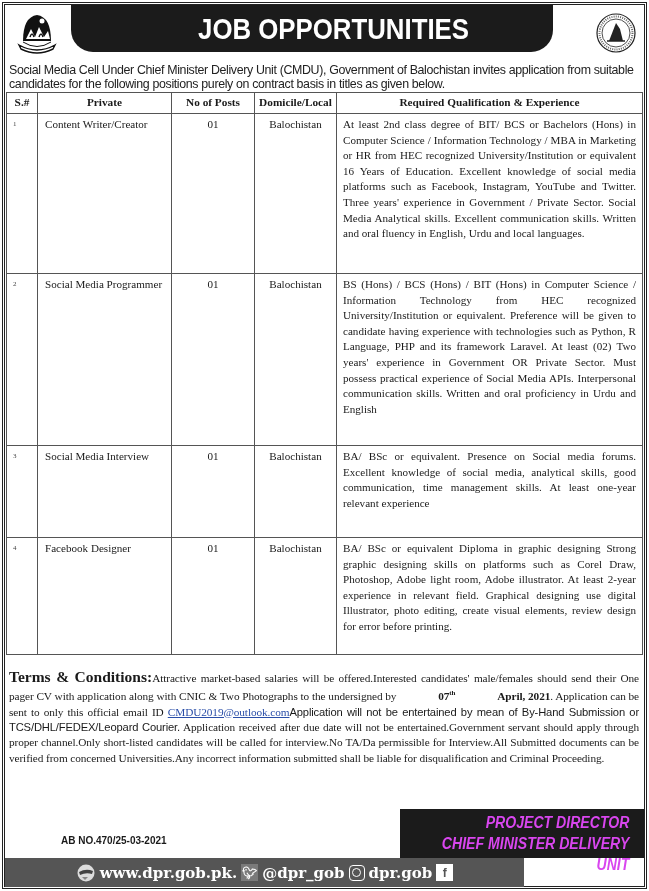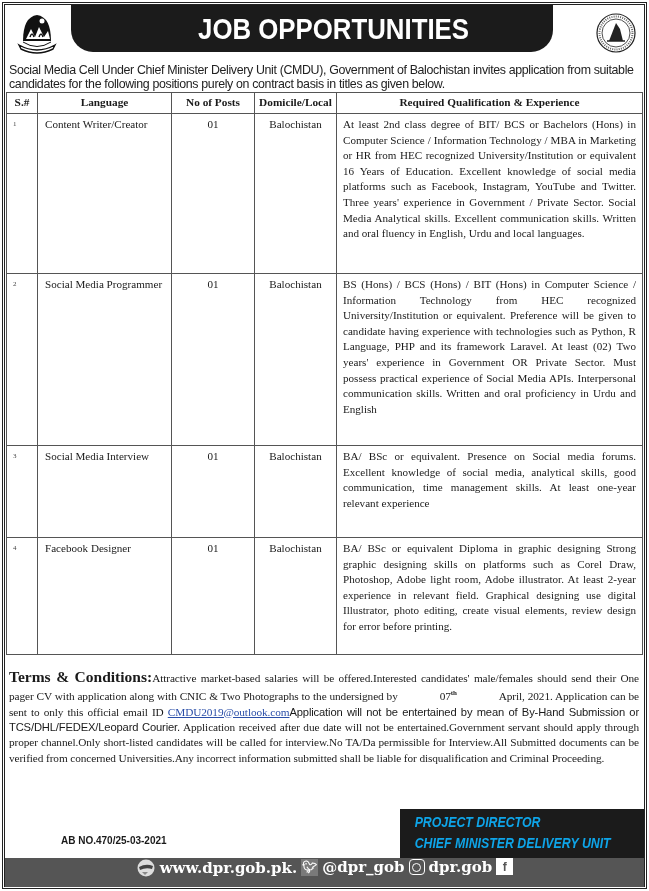--- a/index.html
+++ b/index.html
@@ -19,28 +19,28 @@
   table.jobs td.pos { width: 134px; padding: 3px 0 0 7px; }
   table.jobs td.num { width: 83px; text-align: center; padding-top: 3px; }
   table.jobs td.dom { width: 82px; text-align: center; padding-top: 3px; }
   table.jobs td.qual { padding: 3px 6px 0 6px; text-align: justify; }
   tr.r1 td { height: 160px; }
   tr.r2 td { height: 172px; }
   tr.r3 td { height: 92px; }
   tr.r4 td { height: 117px; }
   .terms { position: absolute; left: 9px; top: 669px; width: 630px; font-size: 11.3px; line-height: 15.4px; text-align: justify; letter-spacing: -0.1px; }
   .terms .tc-head { font-weight: bold; font-size: 15.5px; letter-spacing: 0; }
-  .terms b { font-weight: normal; padding-left: 39px; }
+  .terms b { font-weight: bold; padding-left: 39px; }
   .terms .email { color: #2a4ea8; text-decoration: underline; }
   .terms .sans { font-family: "Liberation Sans", sans-serif; font-size: 11.2px; letter-spacing: -0.15px; }
   .bottom-row { position: absolute; left: 5px; top: 808px; width: 639px; height: 50px; }
   .abno { position: absolute; left: 9px; top: 27px; font-family: "Liberation Sans", sans-serif; font-weight: bold; font-size: 10px; margin-left: 47px; }
-  .director { position: absolute; left: 395px; top: 1px; width: 244px; height: 49px; background: #1b1b1b; color: #0ea5e9; font-family: "Liberation Sans", sans-serif; font-weight: bold; font-style: italic; text-align: left; font-size: 14px; line-height: 21px; padding-top: 3px; }
+  .director { position: absolute; left: 395px; top: 1px; width: 244px; height: 49px; background: #1b1b1b; color: #d946ef; font-family: "Liberation Sans", sans-serif; font-weight: bold; font-style: italic; text-align: right; font-size: 16px; line-height: 21px; padding-top: 3px; }
   .director span { display: block; transform: scaleX(0.88); }
-  .footer-bar { position: absolute; left: 5px; top: 858px; width: 639px; height: 29px; background: #555; display: flex; align-items: flex-start; justify-content: center; gap: 4px; color: #fff; font-family: "DejaVu Serif", serif; font-weight: bold; font-size: 15px; }
+  .footer-bar { position: absolute; left: 5px; top: 858px; width: 519px; height: 29px; background: #555; display: flex; align-items: center; justify-content: center; gap: 4px; color: #fff; font-family: "DejaVu Serif", serif; font-weight: bold; font-size: 15px; }
   .footer-item { display: flex; align-items: center; gap: 4px; }
   .ficon { display: inline-flex; align-items: center; justify-content: center; width: 17px; height: 17px; background: #7a7a7a; color: #fff; font-family: "Liberation Sans", sans-serif; font-size: 12px; font-weight: bold; }
   .ficon.ig { background: transparent; border: 1.5px solid #fff; border-radius: 4px; width: 16px; height: 16px; }
   .ficon.ig::after { content: ""; width: 7px; height: 7px; border: 1.5px solid #fff; border-radius: 50%; }
   .ficon.fb { background: #fff; color: #555; }
   .ficon.globe { background: transparent; width: 20px; height: 20px; }
 </style>
 </head>
 <body>
 
@@ -66,21 +66,21 @@
     <path d="M12 30 L30 30" stroke="#222" stroke-width="1.5"></path>
   </svg>
 </div>
 
 <div class="intro">Social Media Cell Under Chief Minister Delivery Unit (CMDU), Government of Balochistan invites application from suitable candidates for the following positions purely on contract basis in titles as given below.</div>
 
 <table class="jobs">
   <thead>
     <tr>
       <th>S.#</th>
-      <th>Language</th>
+      <th>Private</th>
       <th>No of Posts</th>
       <th>Domicile/Local</th>
       <th>Required Qualification &amp; Experience</th>
     </tr>
   </thead>
   <tbody>
     <tr class="r1">
       <td class="sno">1</td>
       <td class="pos">Content Writer/Creator</td>
       <td class="num">01</td>

